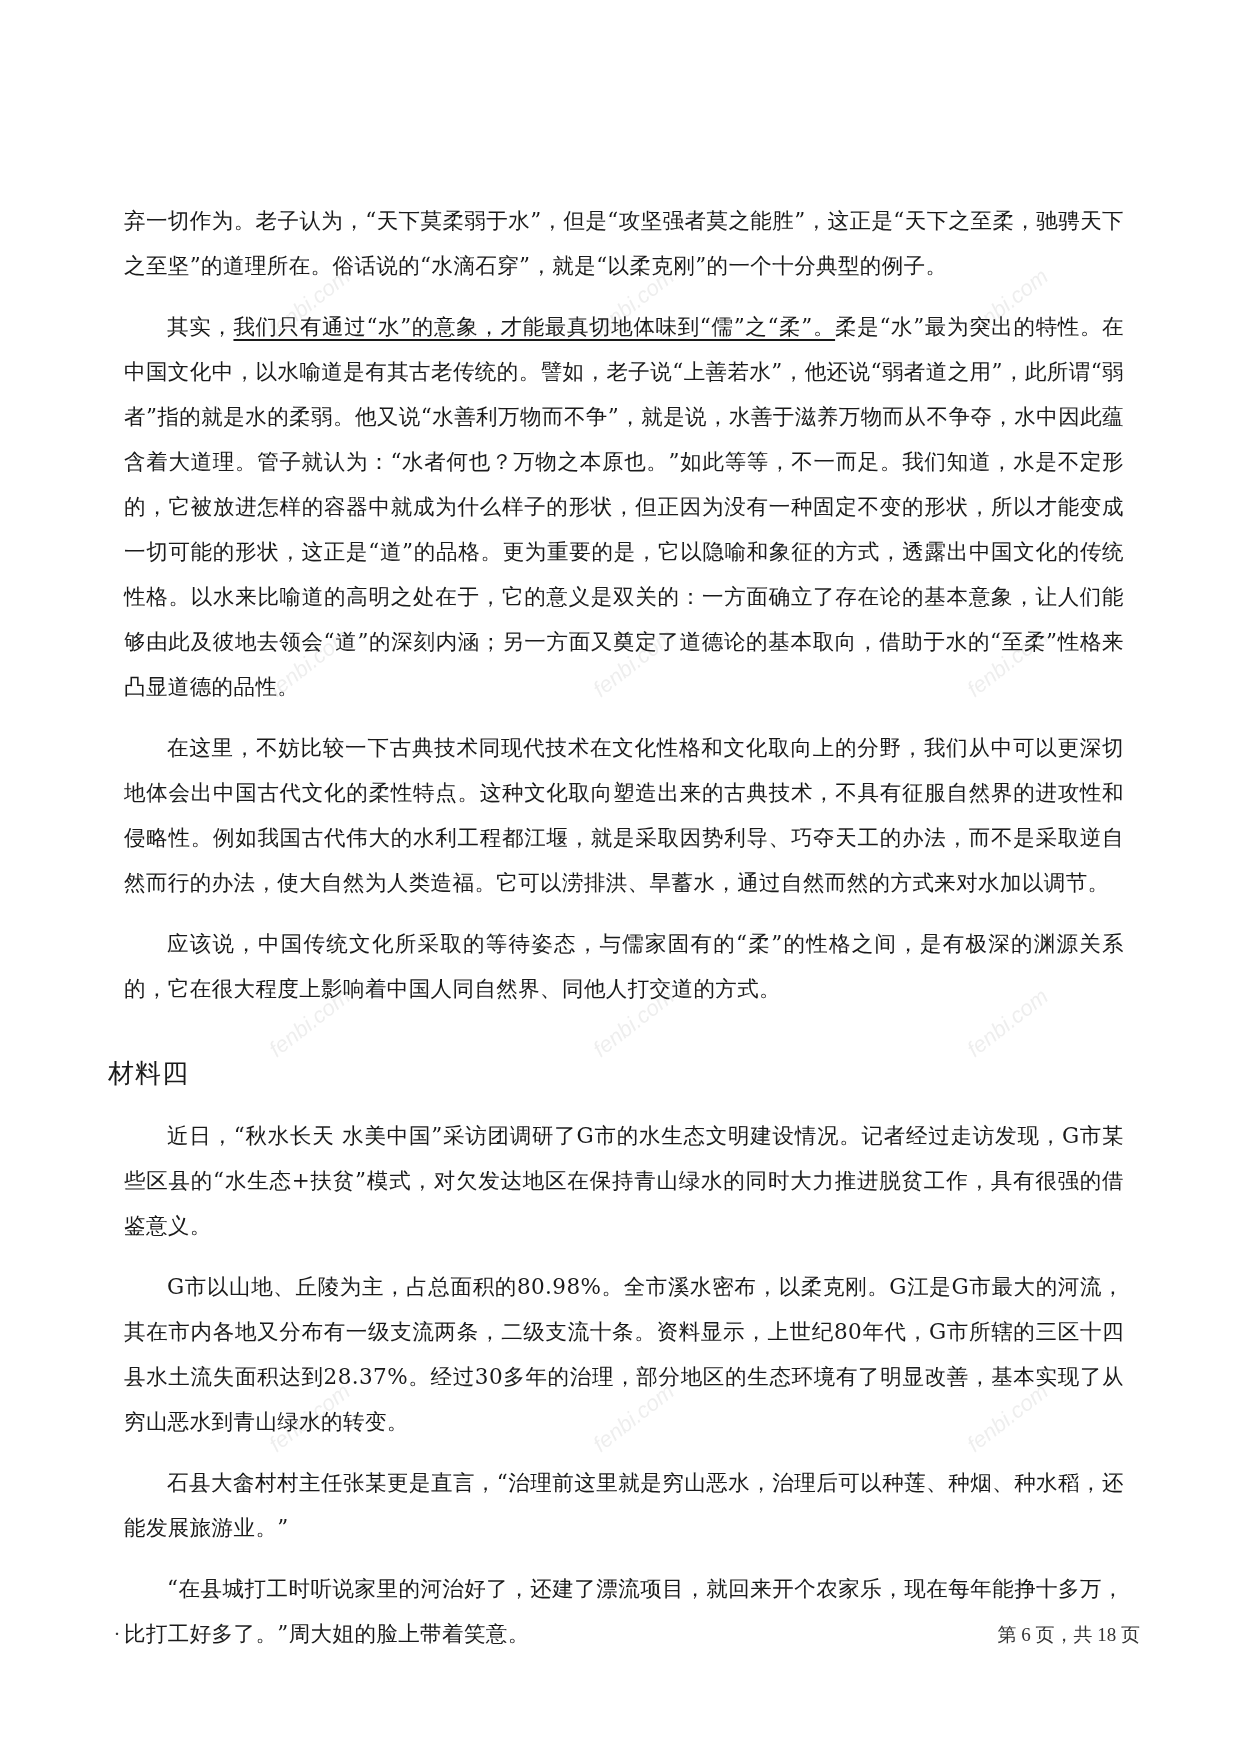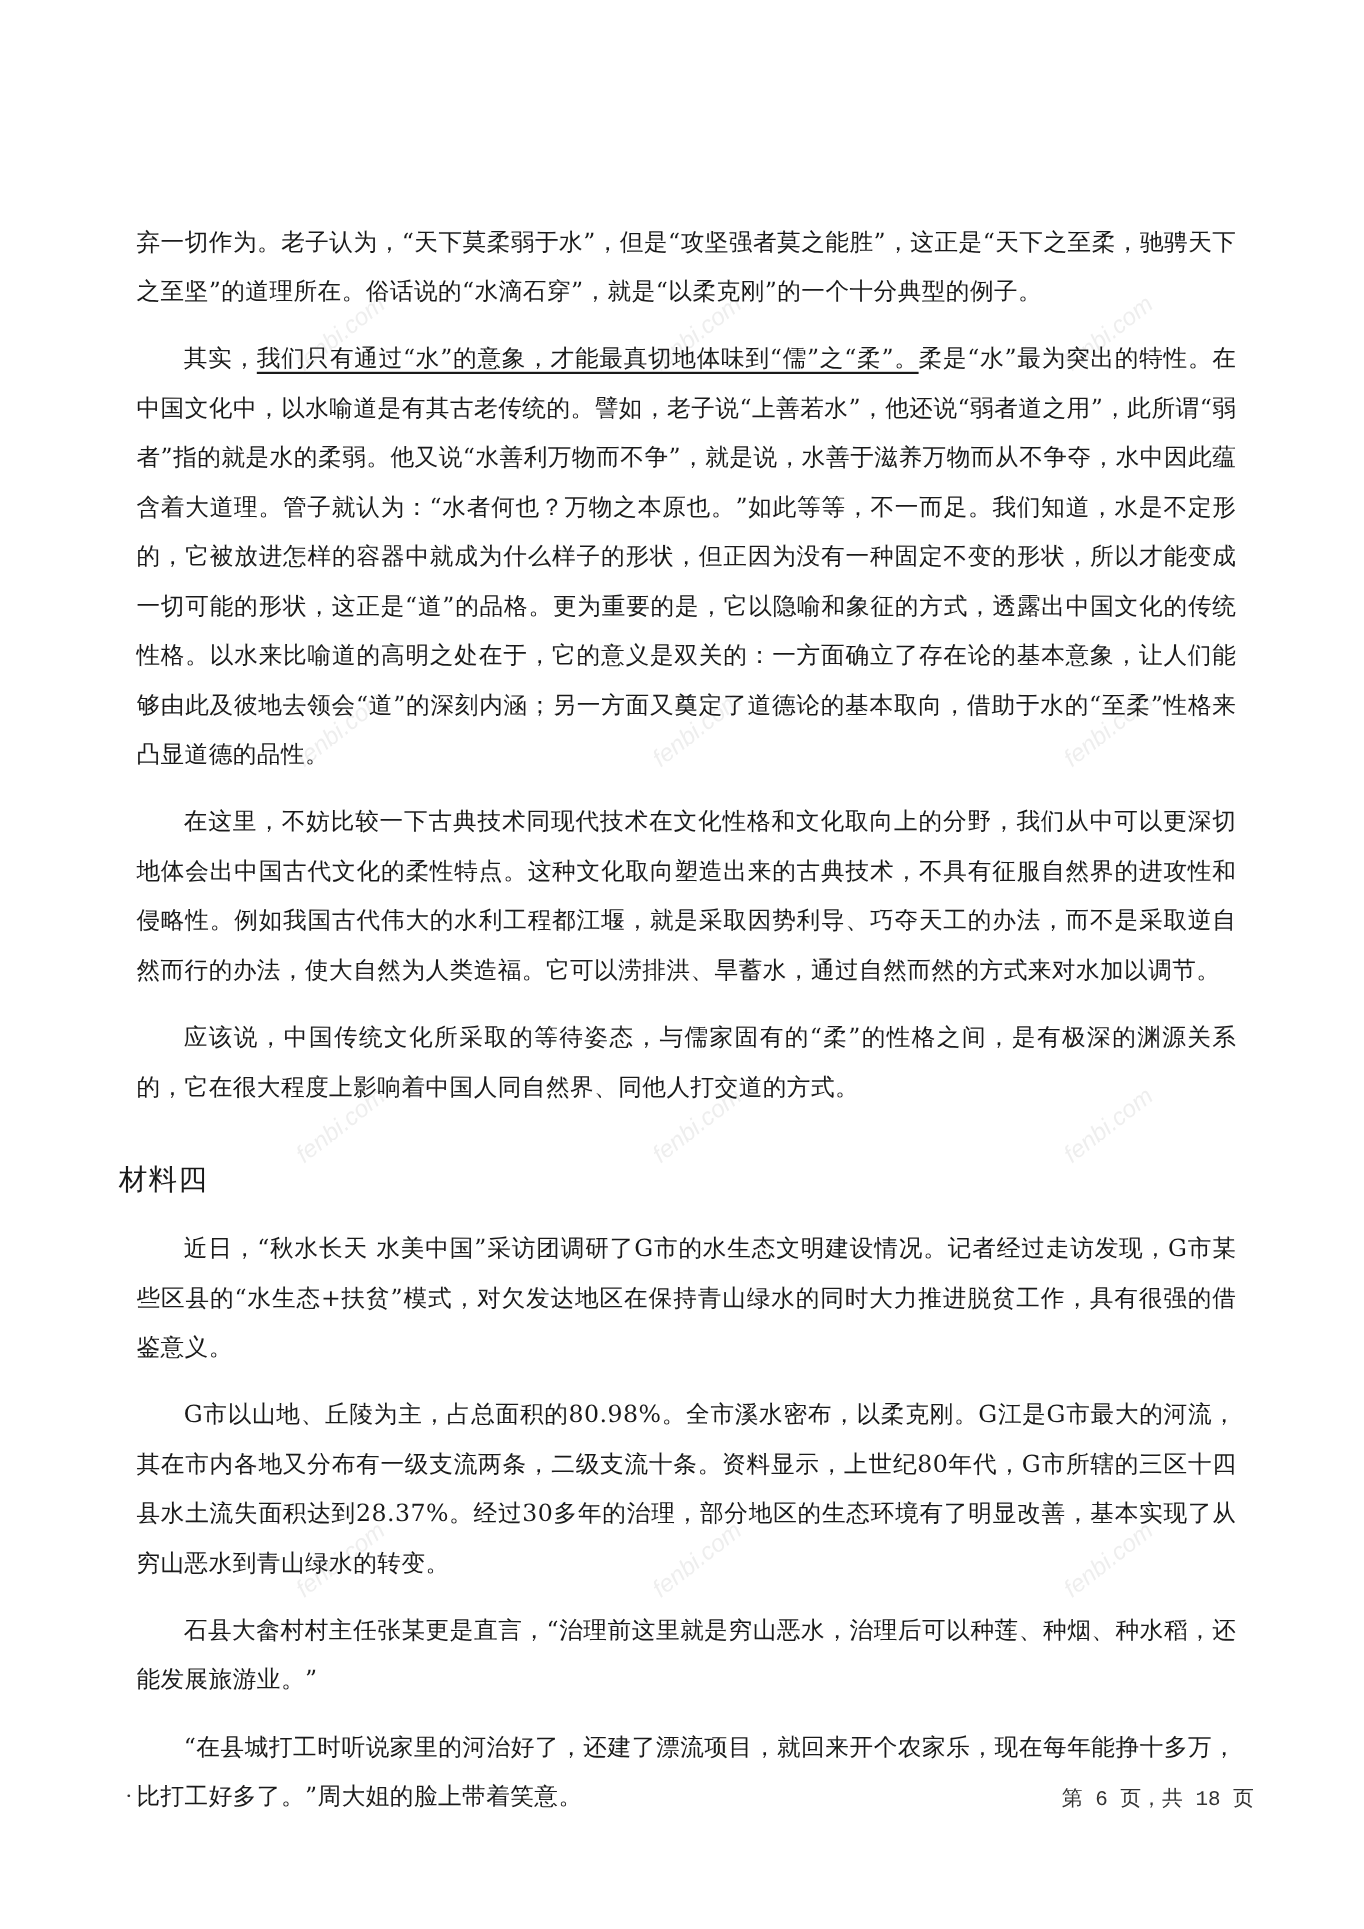--- a/index.html
+++ b/index.html
@@ -51,21 +51,21 @@
     }
     .footer .dot {
       position: absolute;
       left: 6px;
       top: 0;
     }
     .footer .pageno {
       position: absolute;
       right: 0;
       top: 0;
-      font-family: Liberation Mono, monospace;
+      font-family: Liberation Serif, serif;
     }
     .watermark {
       position: absolute;
       font-family: "Liberation Sans", sans-serif;
       font-style: italic;
       font-size: 22px;
       color: rgba(160,160,160,0.18);
       transform: rotate(-38deg);
       pointer-events: none;
       white-space: nowrap;

